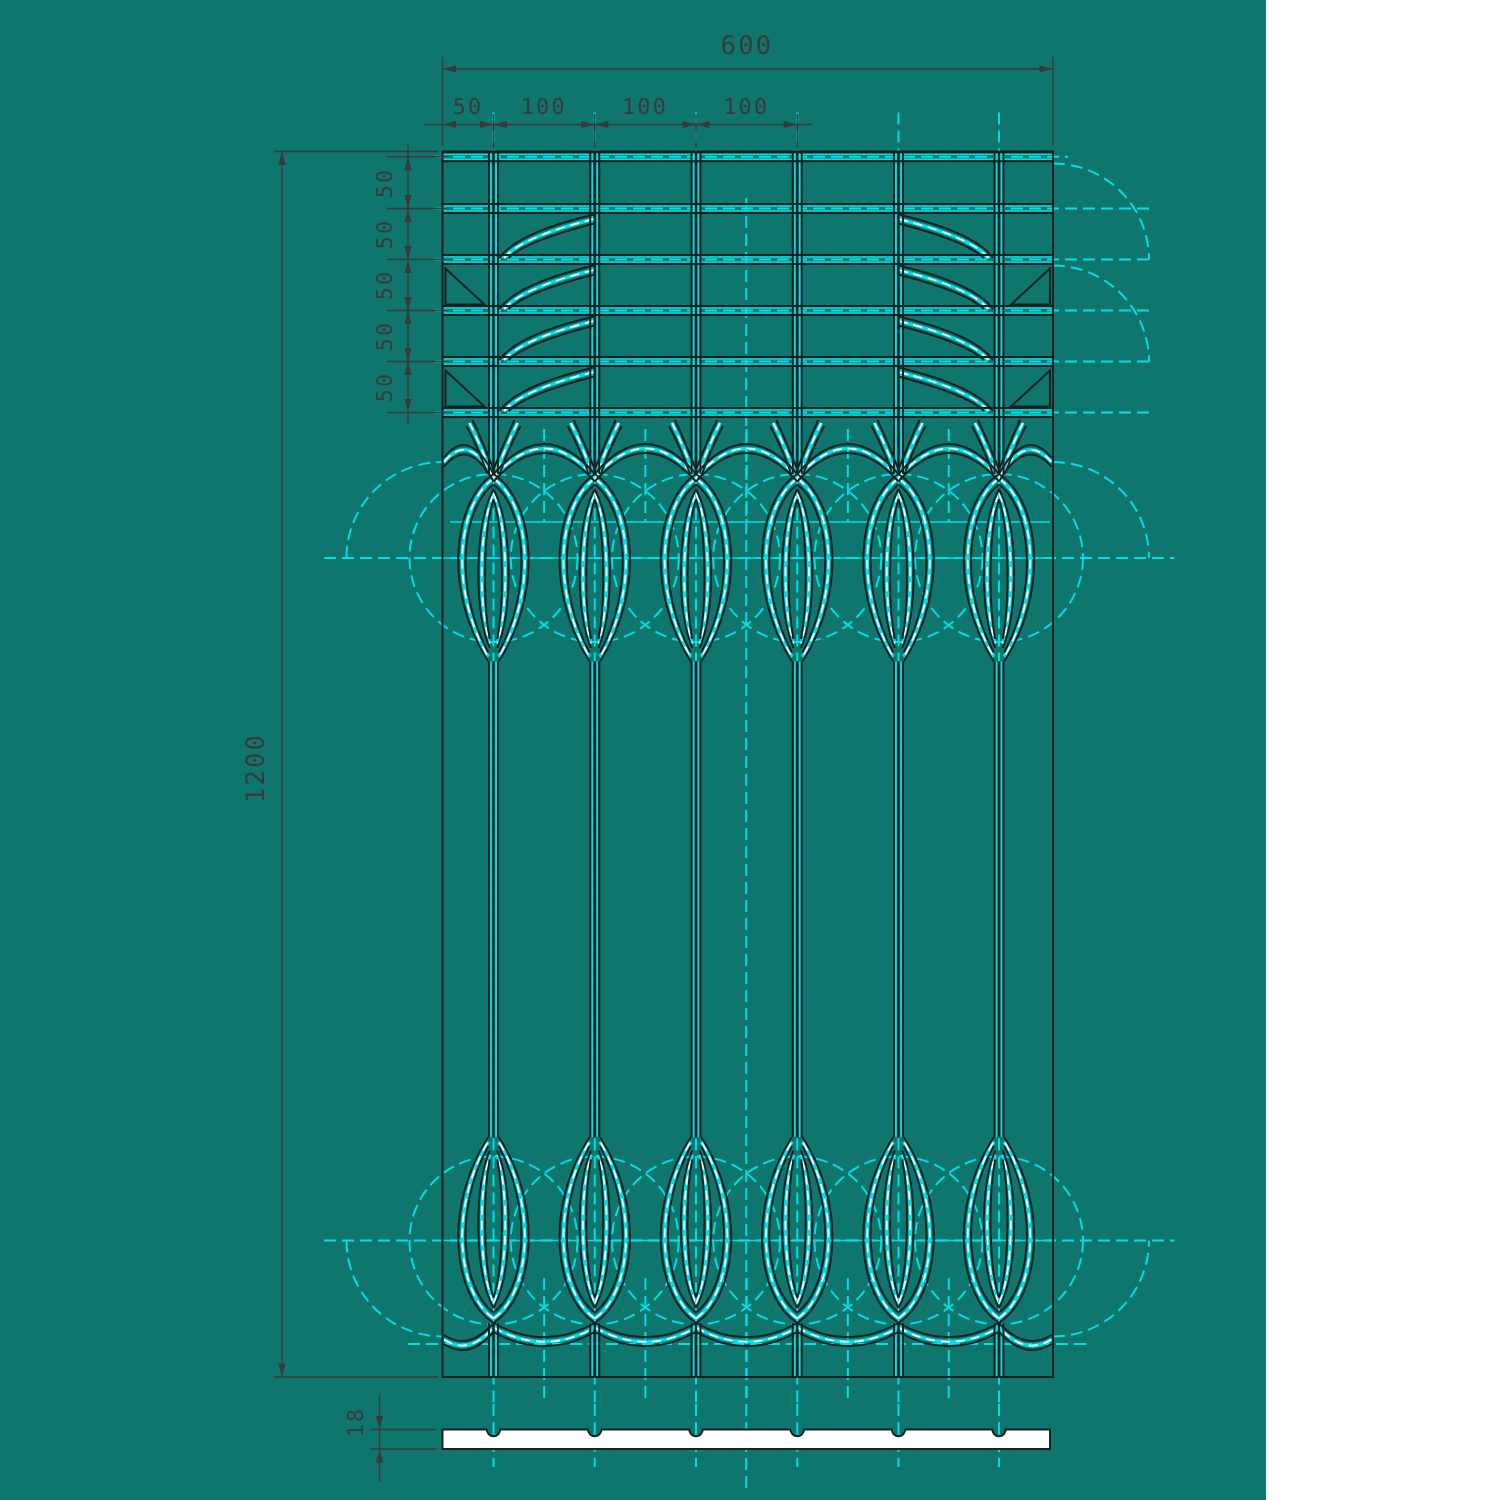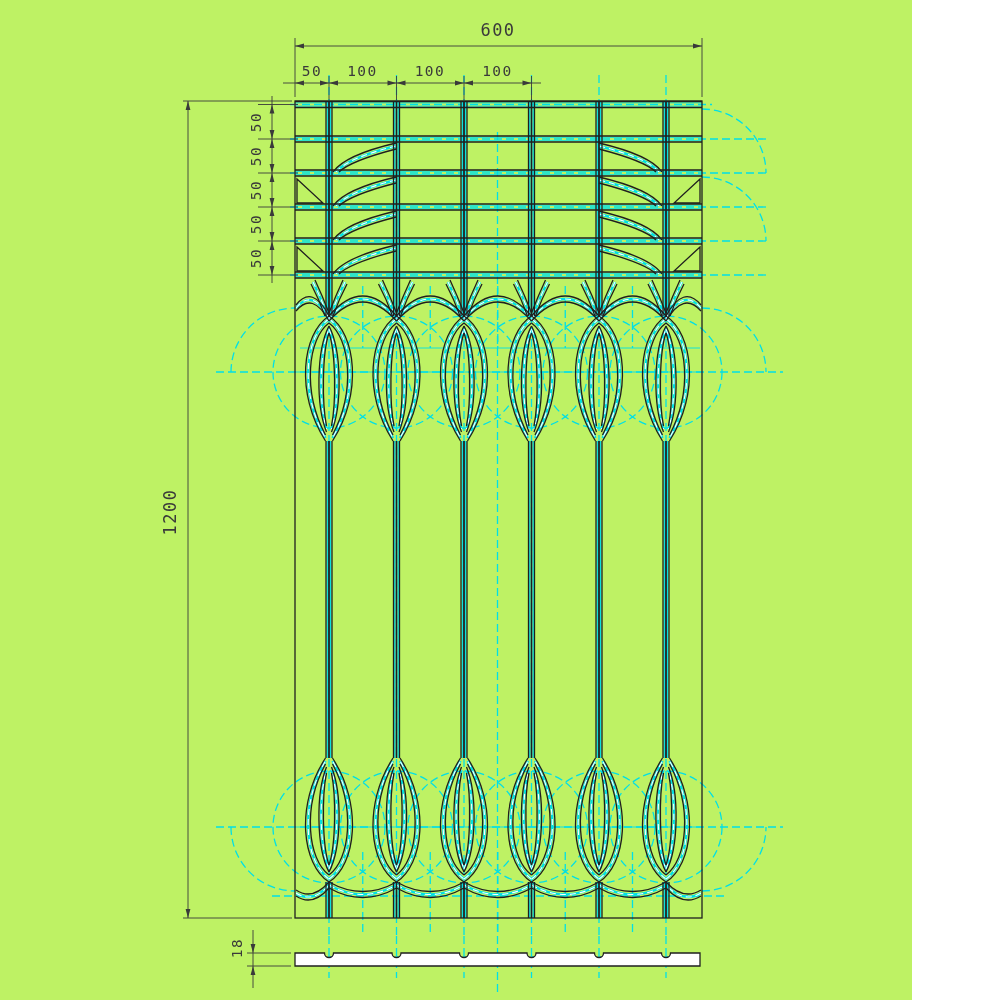--- a/index.html
+++ b/index.html
@@ -1,16 +1,16 @@
 <!DOCTYPE html>
 <html><head>
 <meta charset="utf-8">
 <style>
   html,body{margin:0;padding:0;background:#ffffff;}
-  .canvas{position:relative;width:912px;height:1000px;background:#bef264;overflow:hidden;
+  .canvas{position:relative;width:844px;height:1000px;background:#0f766e;overflow:hidden;
           font-family:"DejaVu Sans Mono","Liberation Mono",monospace;}
   svg{display:block}
   text{fill:#3a3a3a;font-family:"DejaVu Sans Mono","Liberation Mono",monospace;letter-spacing:1.5px;}
   .dim-lg{font-size:17px;}
   .dim-sm{font-size:14.5px;}
 </style>
 </head>
 <body>
 
 <div class="canvas">

